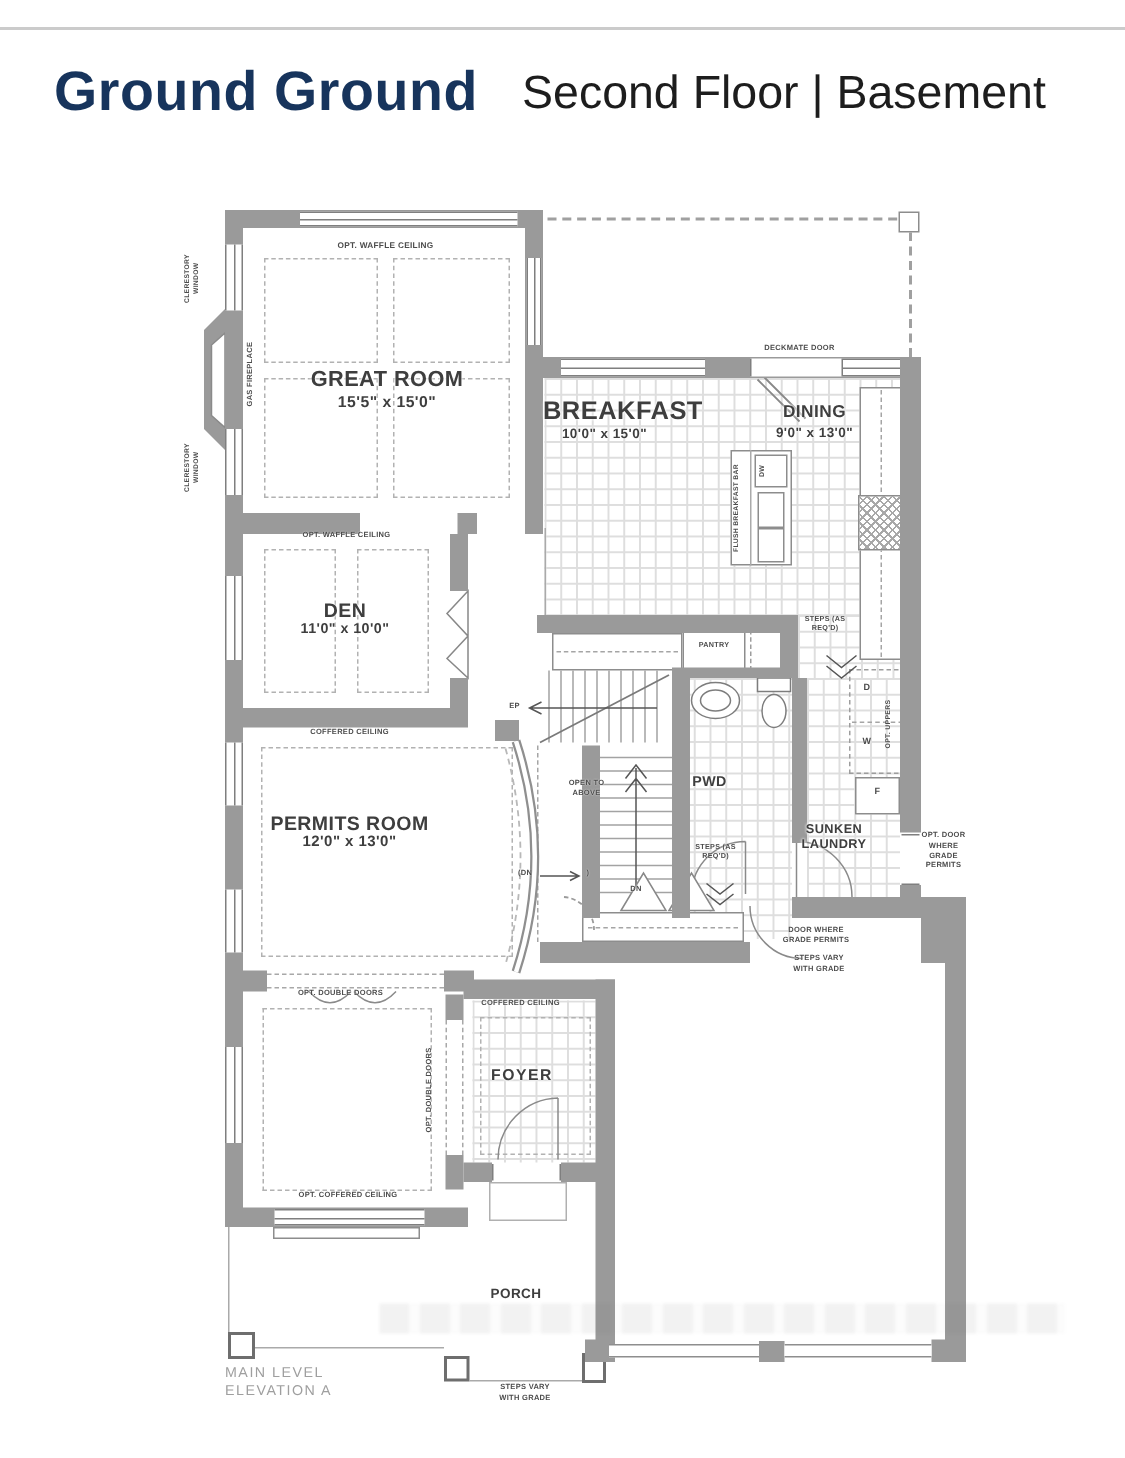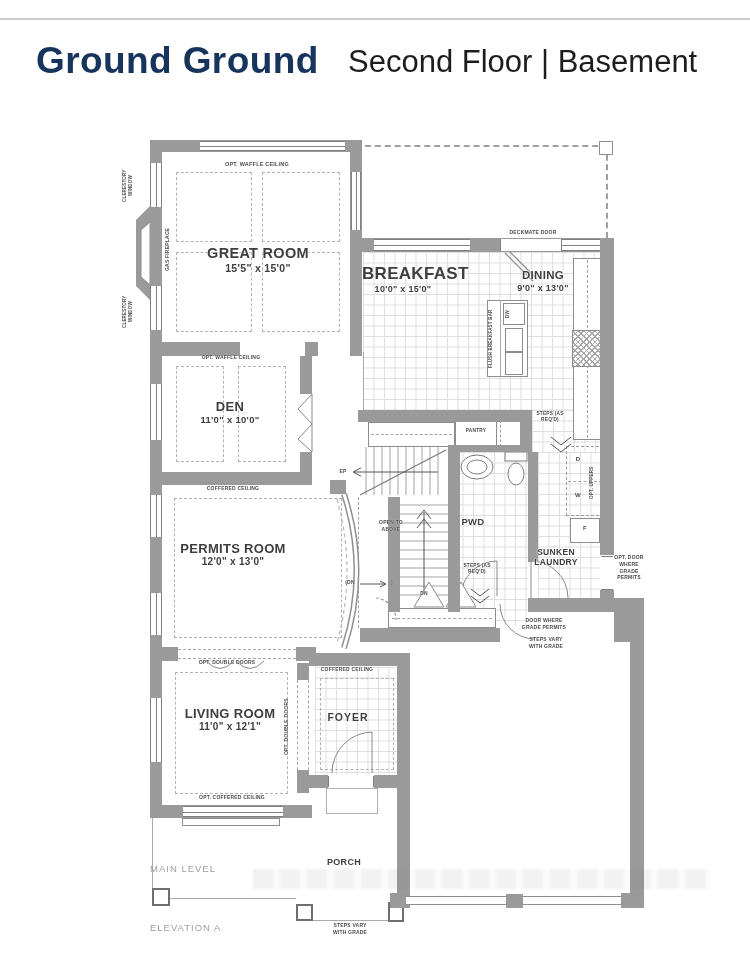--- a/index.html
+++ b/index.html
@@ -210,24 +210,20 @@
     <div style="font-size:9px">9'0" x 13'0"</div>
   </div>
   <div class="lbl" style="left:184px;top:399px;width:92px">
     <div style="font-size:13px">DEN</div>
     <div style="font-size:9.5px">11'0" x 10'0"</div>
   </div>
   <div class="lbl" style="left:180px;top:541px;width:106px">
     <div style="font-size:13px">PERMITS ROOM</div>
     <div style="font-size:10px">12'0" x 13'0"</div>
   </div>
-  <div class="lbl" style="left:176px;top:706px;width:108px">
-    <div style="font-size:13px">LIVING ROOM</div>
-    <div style="font-size:10px">11'0" x 12'1"</div>
-  </div>
   <div class="lbl" style="left:317px;top:711px;width:62px;letter-spacing:1px">
     <div style="font-size:10.5px">FOYER</div>
   </div>
   <div class="lbl" style="left:454px;top:516px;width:38px">
     <div style="font-size:9.5px">PWD</div>
   </div>
   <div class="lbl" style="left:524px;top:547px;width:64px;line-height:1.2">
     <div style="font-size:8.5px">SUNKEN LAUNDRY</div>
   </div>
   <div class="lbl" style="left:318px;top:857px;width:52px">
@@ -257,16 +253,16 @@
   <div class="tiny" style="left:388px;top:579px;width:8px">)</div>
   <div class="tiny" style="left:568px;top:455px;width:20px;font-size:6px">D</div>
   <div class="tiny" style="left:568px;top:491px;width:20px;font-size:6px">W</div>
   <div class="tiny vtx" style="left:589px;top:452px;width:11px;height:62px;font-size:4.6px">OPT. UPPERS</div>
   <div class="tiny" style="left:570px;top:524px;width:30px;font-size:6px">F</div>
   <div class="tiny" style="left:613px;top:554px;width:32px">OPT. DOOR WHERE GRADE PERMITS</div>
   <div class="tiny" style="left:521px;top:617px;width:46px">DOOR WHERE GRADE PERMITS</div>
   <div class="tiny" style="left:524px;top:636px;width:44px">STEPS VARY WITH GRADE</div>
   <div class="tiny" style="left:327px;top:922px;width:46px">STEPS VARY WITH GRADE</div>
 
-  <div style="position:absolute;left:150px;top:863px;font-size:9.5px;color:#9f9f9f;letter-spacing:1px;z-index:7">MAIN LEVEL</div>
+  <div style="position:absolute;left:150px;top:910px;font-size:9.5px;color:#9f9f9f;letter-spacing:1px;z-index:7">MAIN LEVEL</div>
   <div style="position:absolute;left:150px;top:922px;font-size:9.5px;color:#9f9f9f;letter-spacing:1px;z-index:7">ELEVATION A</div>
 
 </div>
 
 </body></html>

